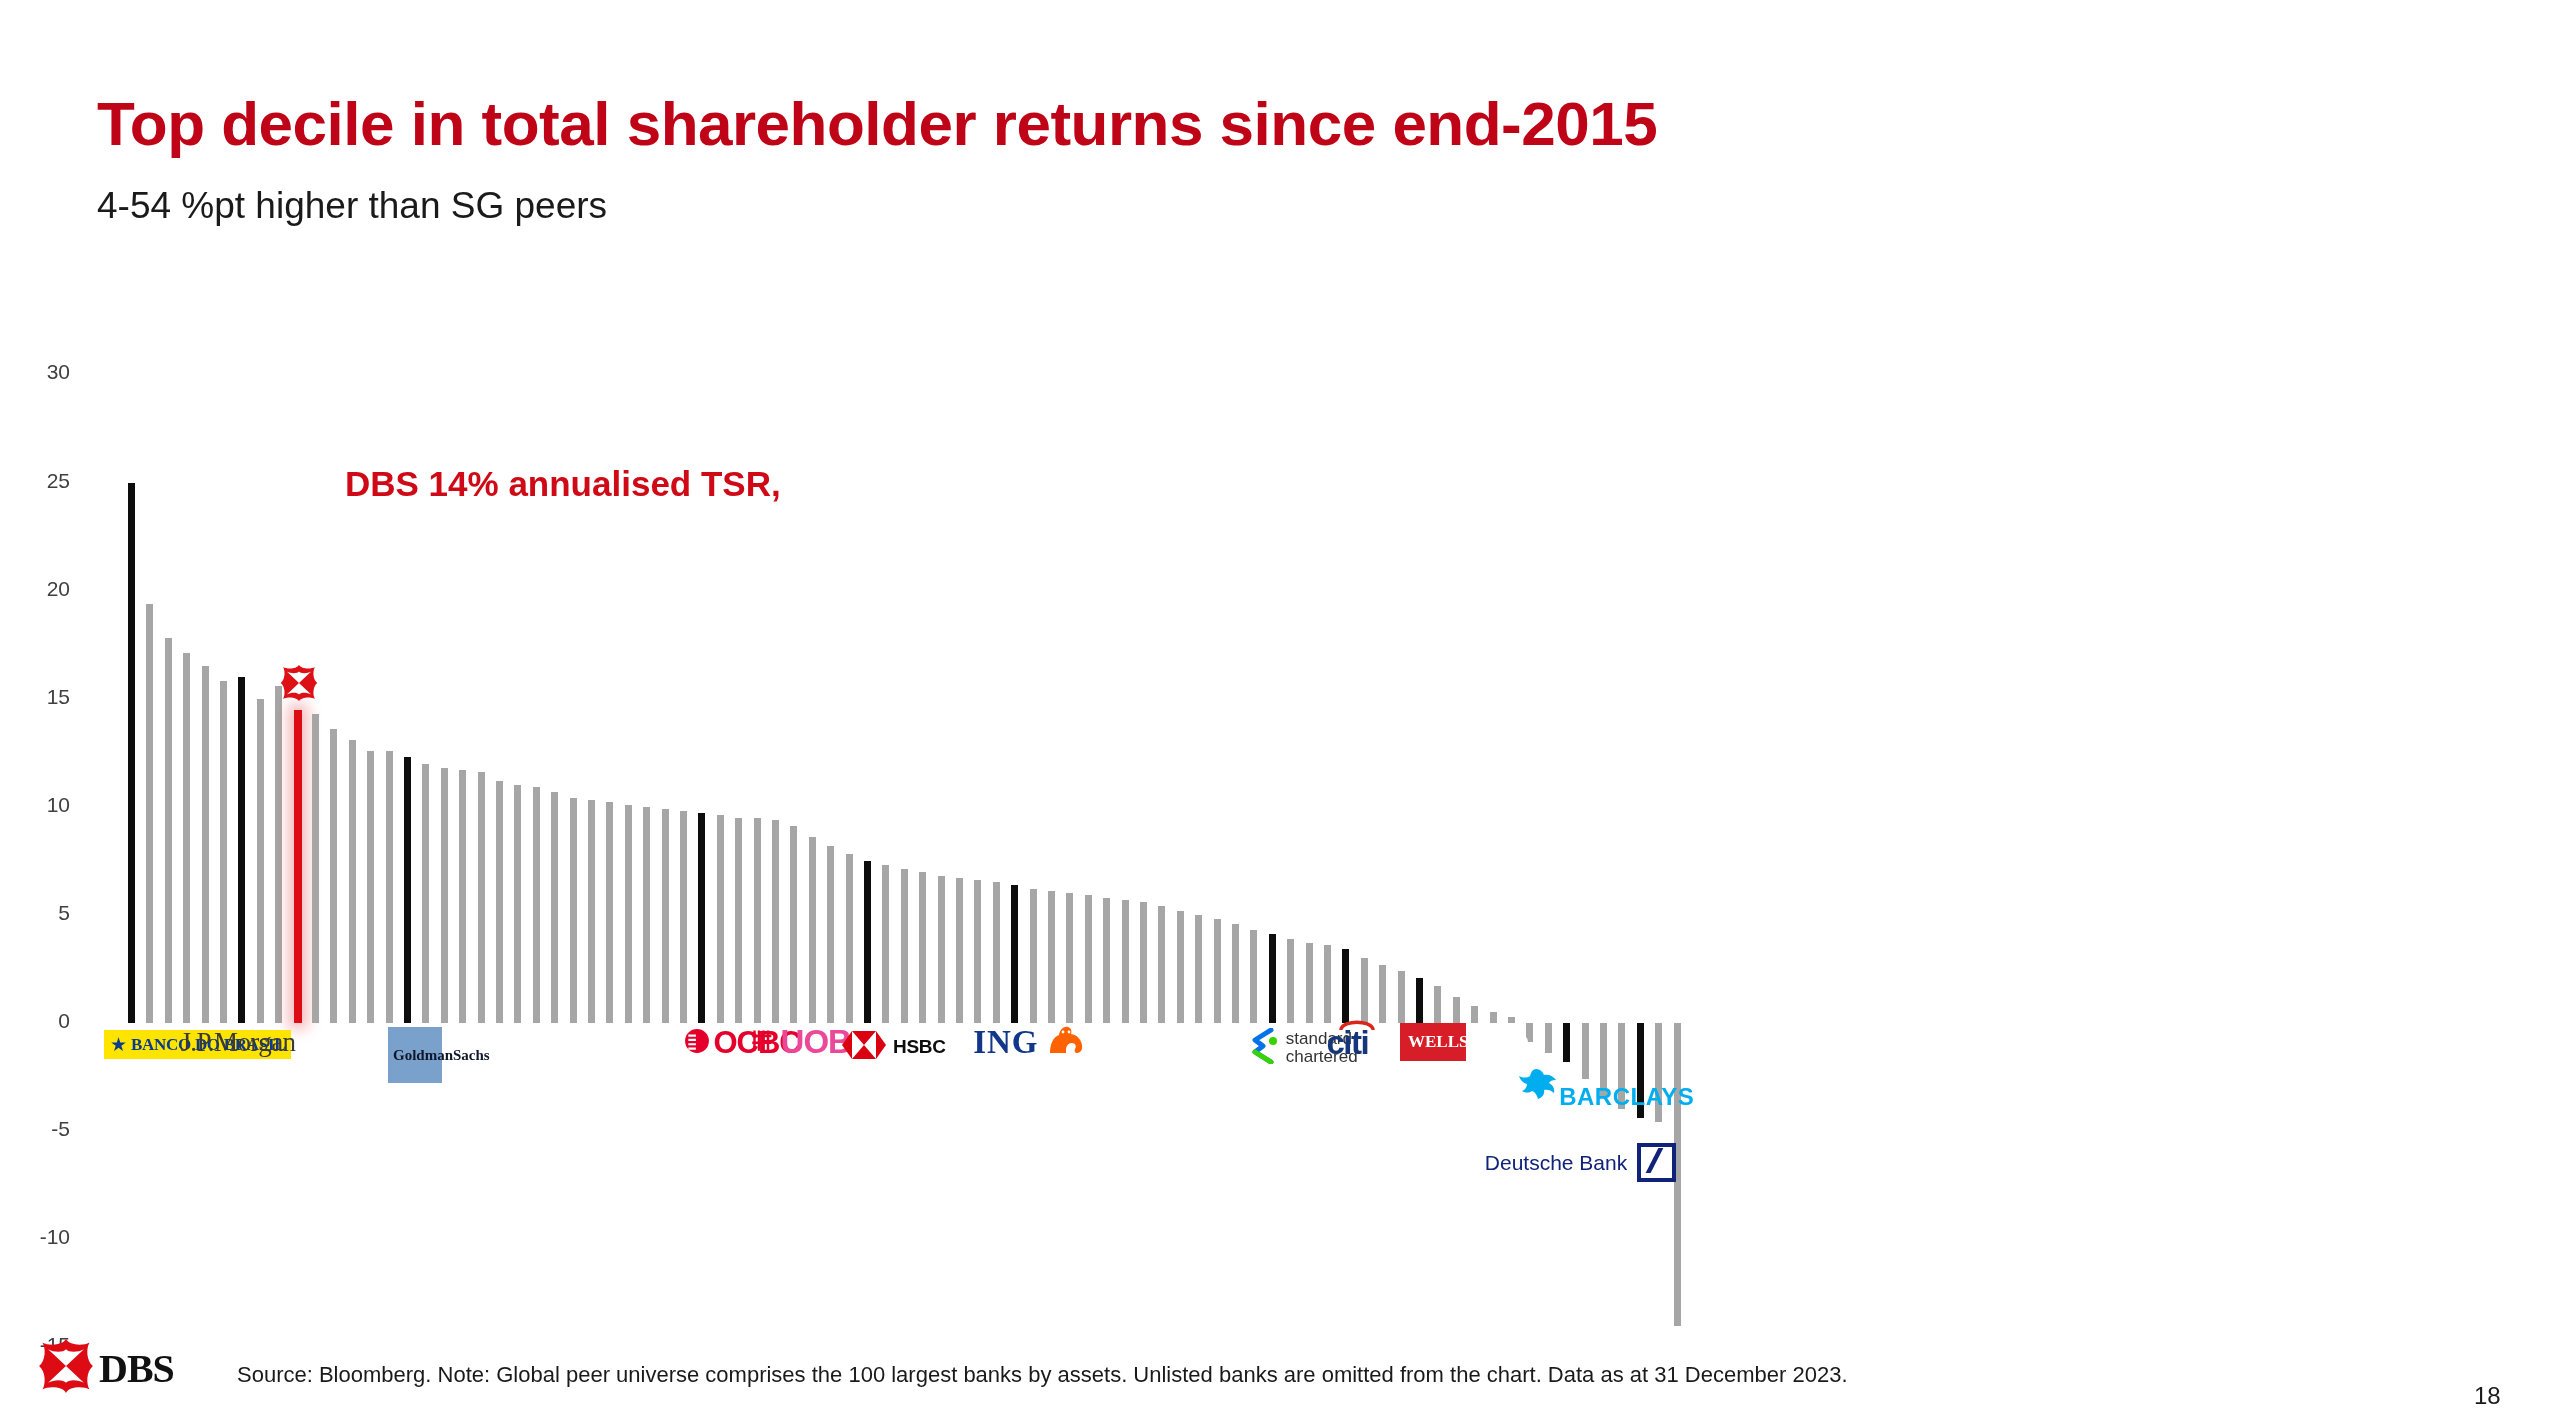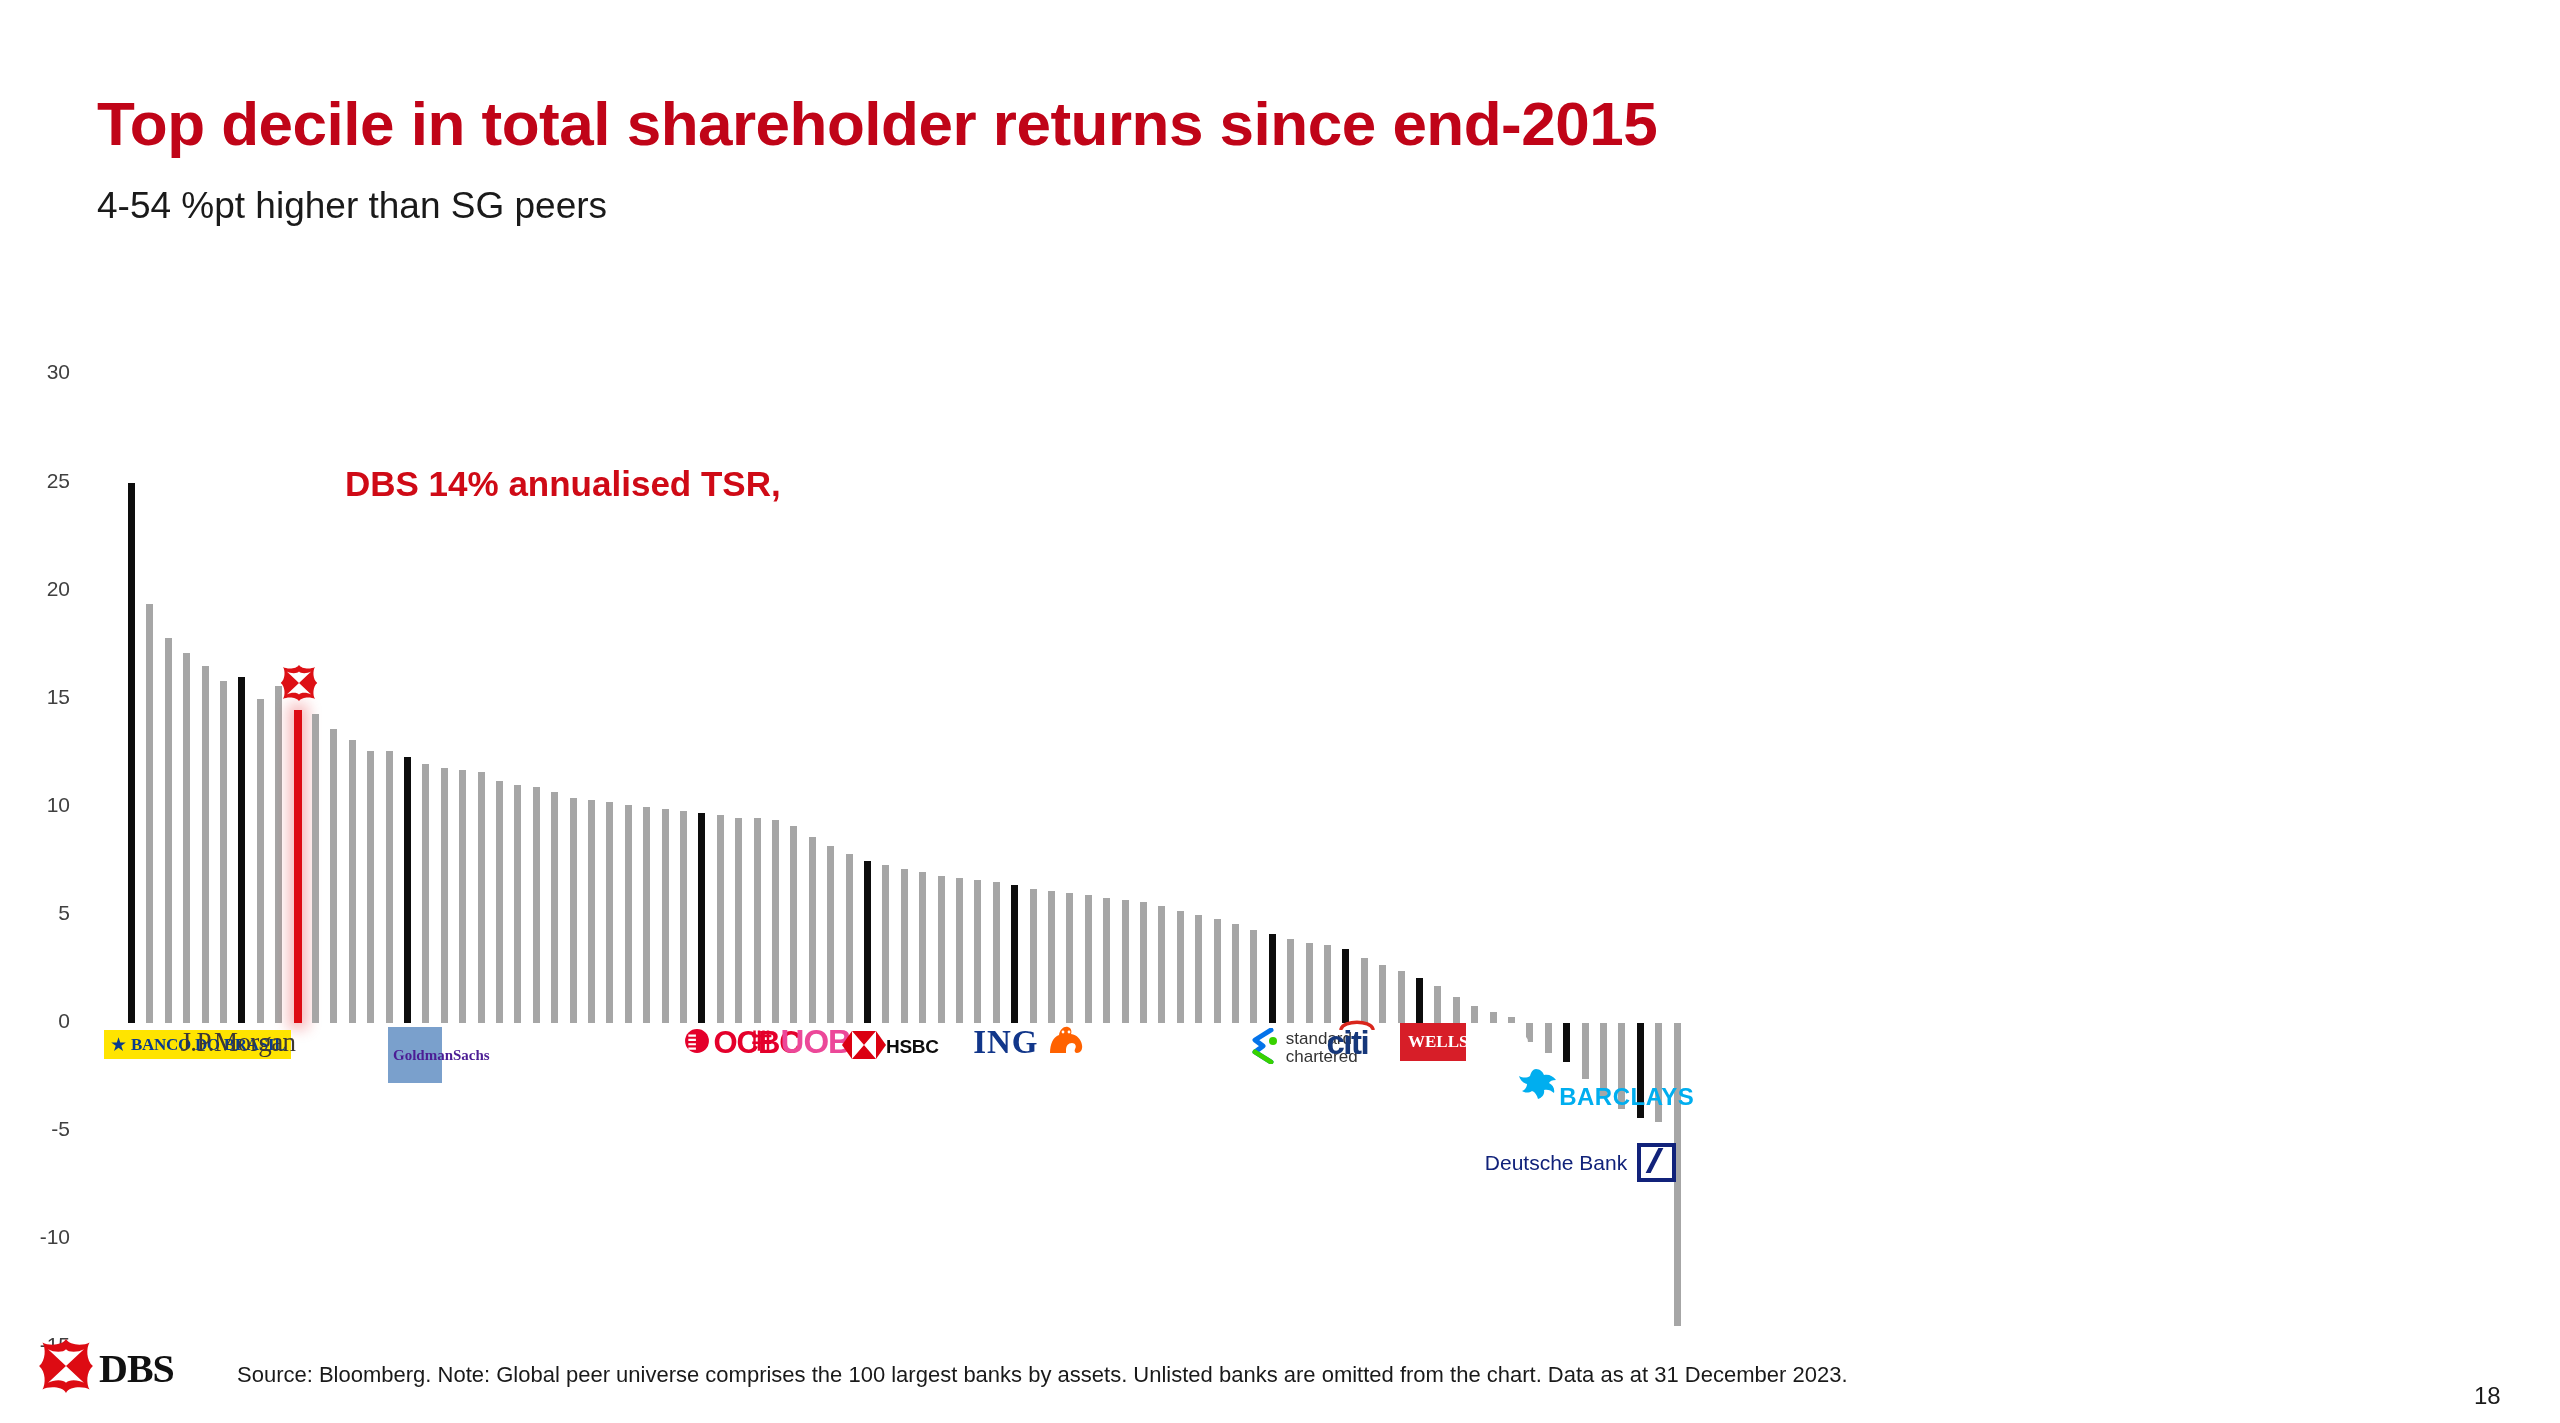--- a/index.html
+++ b/index.html
@@ -23,26 +23,26 @@
   
   .dbs-mark{position:absolute;}
   .dbs-mark svg{display:block;}
 
   
   .logo{position:absolute;display:flex;align-items:center;}
 
   .lg-bdb{background:#ffe400;padding:3px 6px;display:flex;align-items:center;gap:4px;}
   .lg-bdb .txt{font-family:"Liberation Serif",serif;font-weight:bold;font-size:17px;color:#0a3b8c;letter-spacing:-.3px;}
   .lg-jpm{font-family:"Liberation Serif",serif;font-size:27px;color:#3d3935;letter-spacing:-.6px;}
-  .lg-gs{background:#7aa0cc;color:#4c1d95;font-family:"Liberation Serif",serif;font-weight:bold;font-size:15px;line-height:1.0;padding:4px 5px;width:44px;height:48px;}
+  .lg-gs{background:#7aa0cc;color:#0f172a;font-family:"Liberation Serif",serif;font-weight:bold;font-size:15px;line-height:1.0;padding:4px 5px;width:44px;height:48px;}
   .lg-ocbc{display:flex;align-items:center;gap:3px;}
   .lg-ocbc .txt{color:#e4002b;font-weight:bold;font-size:31px;letter-spacing:-1px;}
   .lg-uob{display:flex;align-items:center;gap:4px;}
   .lg-uob .txt{color:#ec4899;font-weight:bold;font-size:33px;letter-spacing:-1px;}
-  .lg-hsbc{display:flex;}
+  .lg-hsbc{display:flex;gap:7px;}
   .lg-hsbc .txt{color:#0d0d0d;font-weight:bold;font-size:19px;letter-spacing:-.3px;}
   .lg-ing{display:flex;align-items:center;gap:5px;}
   .lg-ing .txt{font-family:"Liberation Serif",serif;color:#11368a;font-weight:bold;font-size:33px;letter-spacing:1px;}
   .lg-sc{display:flex;align-items:center;gap:7px;}
   .lg-sc .txt{color:#333;font-size:17px;line-height:1.05;}
   .lg-citi .txt{color:#15377a;font-weight:bold;font-size:33px;letter-spacing:-1.5px;}
   .lg-wf{background:#d71e28;color:#fff;font-family:"Liberation Serif",serif;font-weight:bold;font-size:17px;line-height:1.15;text-align:center;padding:9px 8px;width:50px;}
   .lg-barclays{display:flex;flex-direction:row;align-items:flex-end;}
   .lg-barclays .txt{color:#00aeef;font-weight:bold;font-size:24px;letter-spacing:.5px;}
   .lg-db{display:flex;align-items:center;gap:10px;}

